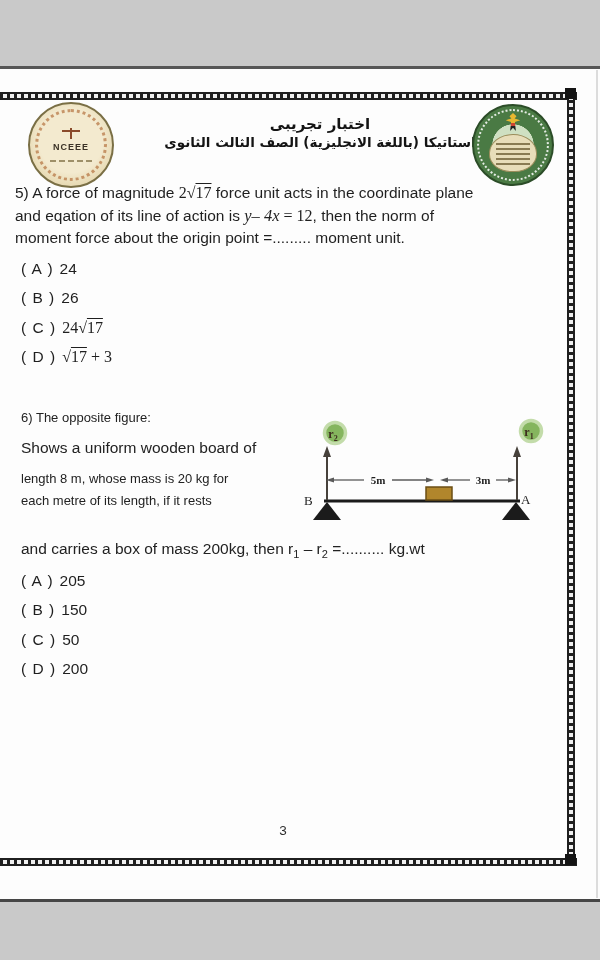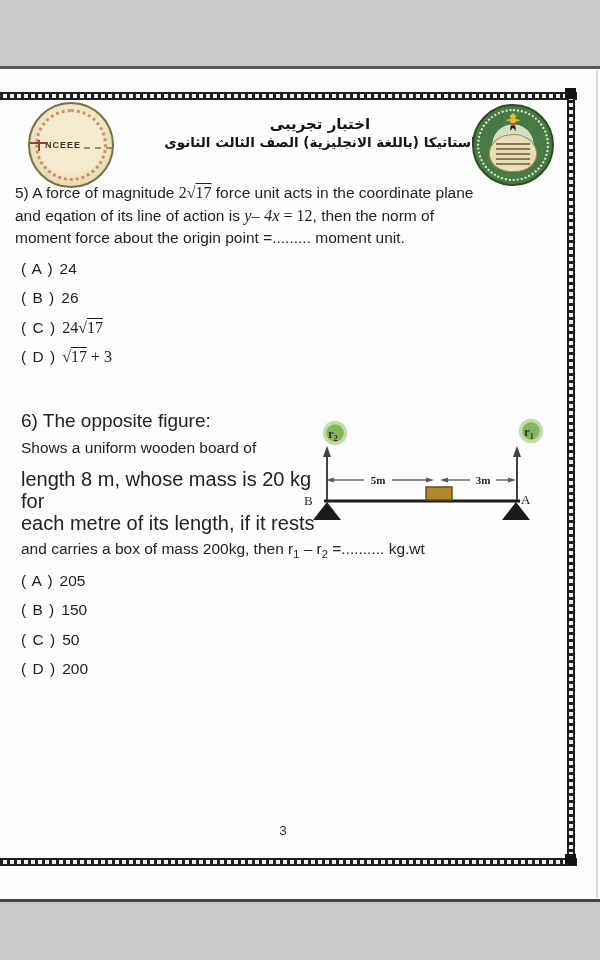--- a/index.html
+++ b/index.html
@@ -24,21 +24,21 @@
     border-left:2px solid #1f1f1f; border-right:2px solid #1f1f1f;
     background:repeating-linear-gradient(0deg,#1f1f1f 0 3px,#efefef 3px 7px); }
   .corner { position:absolute; width:11px; height:11px; background:#141414; }
   .corner-tr { left:565px; top:88px; }
   .corner-br { left:565px; top:854px; }
 
   
   .logo-left { position:absolute; left:28px; top:102px; width:86px; height:86px;
     border-radius:50%; border:2px solid #7a6f45; box-sizing:border-box;
     background:radial-gradient(circle at 50% 45%, #f3eacf 52%, #e6d8b0 76%, #d9c893 100%);
-    display:flex; align-items:center; justify-content:center; gap:3px; }
+    display:flex; flex-direction:column; align-items:center; justify-content:center; gap:3px; }
   .logo-left-ring { position:absolute; inset:5px; border-radius:50%;
     border:3px dotted #b06a35; opacity:.65; }
   .mini-scales { position:relative; width:18px; height:11px; }
   .mini-scales::before { content:""; position:absolute; left:8px; top:0; width:2px; height:11px; background:#8a4a2a; }
   .mini-scales::after { content:""; position:absolute; left:0; top:2px; width:18px; height:2px; background:#8a4a2a; }
   .ncee-text { font-size:9px; font-weight:bold; letter-spacing:1px; color:#3a3226; }
   .squiggle { width:42px; height:5px; border-bottom:2px dashed #8a7a50; opacity:.8; }
 
   .logo-right { position:absolute; left:472px; top:104px; width:82px; height:82px;
     border-radius:50%; border:2px solid #2c4d28; box-sizing:border-box;
@@ -69,23 +69,23 @@
   .mathit { font-family:"Liberation Serif", serif; font-style:italic; font-size:16.5px; }
   .mathup { font-family:"Liberation Serif", serif; font-size:16px; }
   .ovl { text-decoration:overline; }
 
   .opts { position:absolute; left:21px; }
   .q5opts { top:254px; }
   .q6opts { top:566px; }
   .opt { height:29.5px; display:flex; align-items:center; font-size:15.5px; color:#1f1f1f; }
   .opt .lab { margin-right:6px; letter-spacing:1px; }
 
-  .q6l1 { position:absolute; left:21px; top:410px; font-size:19px;text-align:right; }
+  .q6l1 { position:absolute; left:21px; top:410px; font-size:13px;text-align:right; }
   .q6l2 { position:absolute; left:21px; top:439px; font-size:15.5px; }
-  .q6l345 { position:absolute; left:21px; top:468px; font-size:20px; line-height:22px; width:305px; }
+  .q6l345 { position:absolute; left:21px; top:468px; font-size:13px; line-height:22px; width:305px; }
   .q6l6 { position:absolute; left:21px; top:540px; font-size:15.5px; width:552px; }
   .q6l6 sub { font-size:11px; }
 
   .pagenum { position:absolute; left:268px; top:823px; width:30px; text-align:center;
     font-size:13.5px; color:#2e2e2e; }
 
   .diagram { position:absolute; left:300px; top:413px; width:262px; height:112px; }
 </style>
 </head>
 <body>

